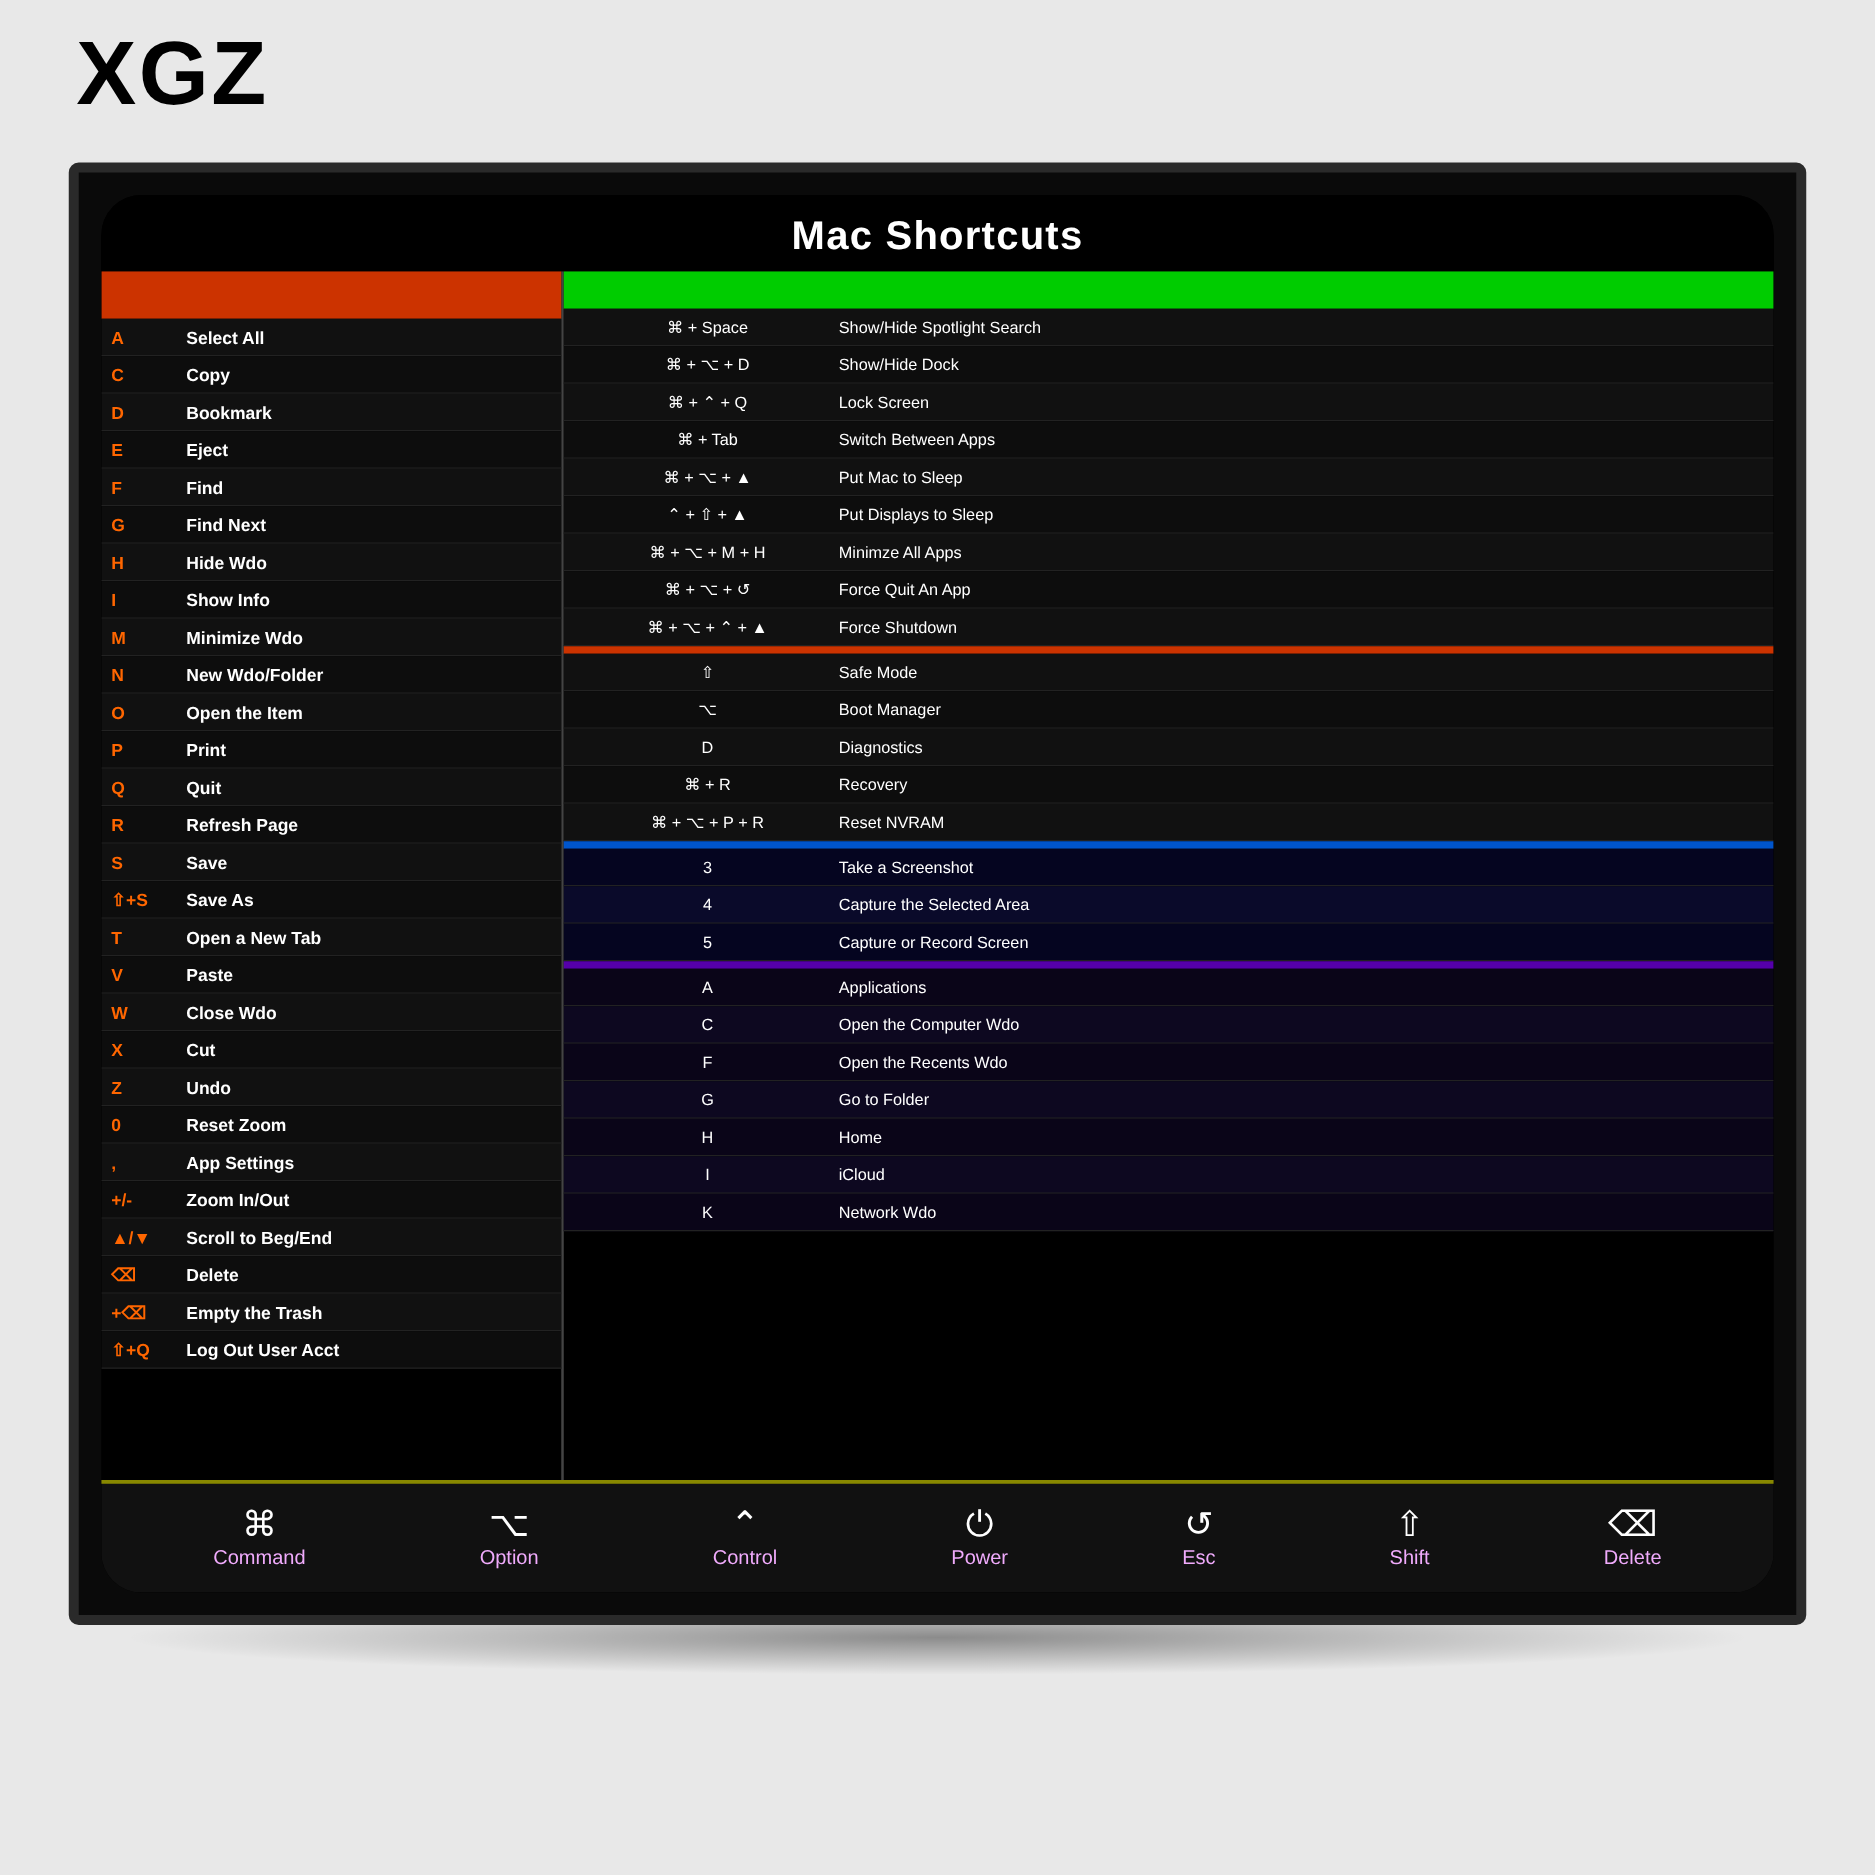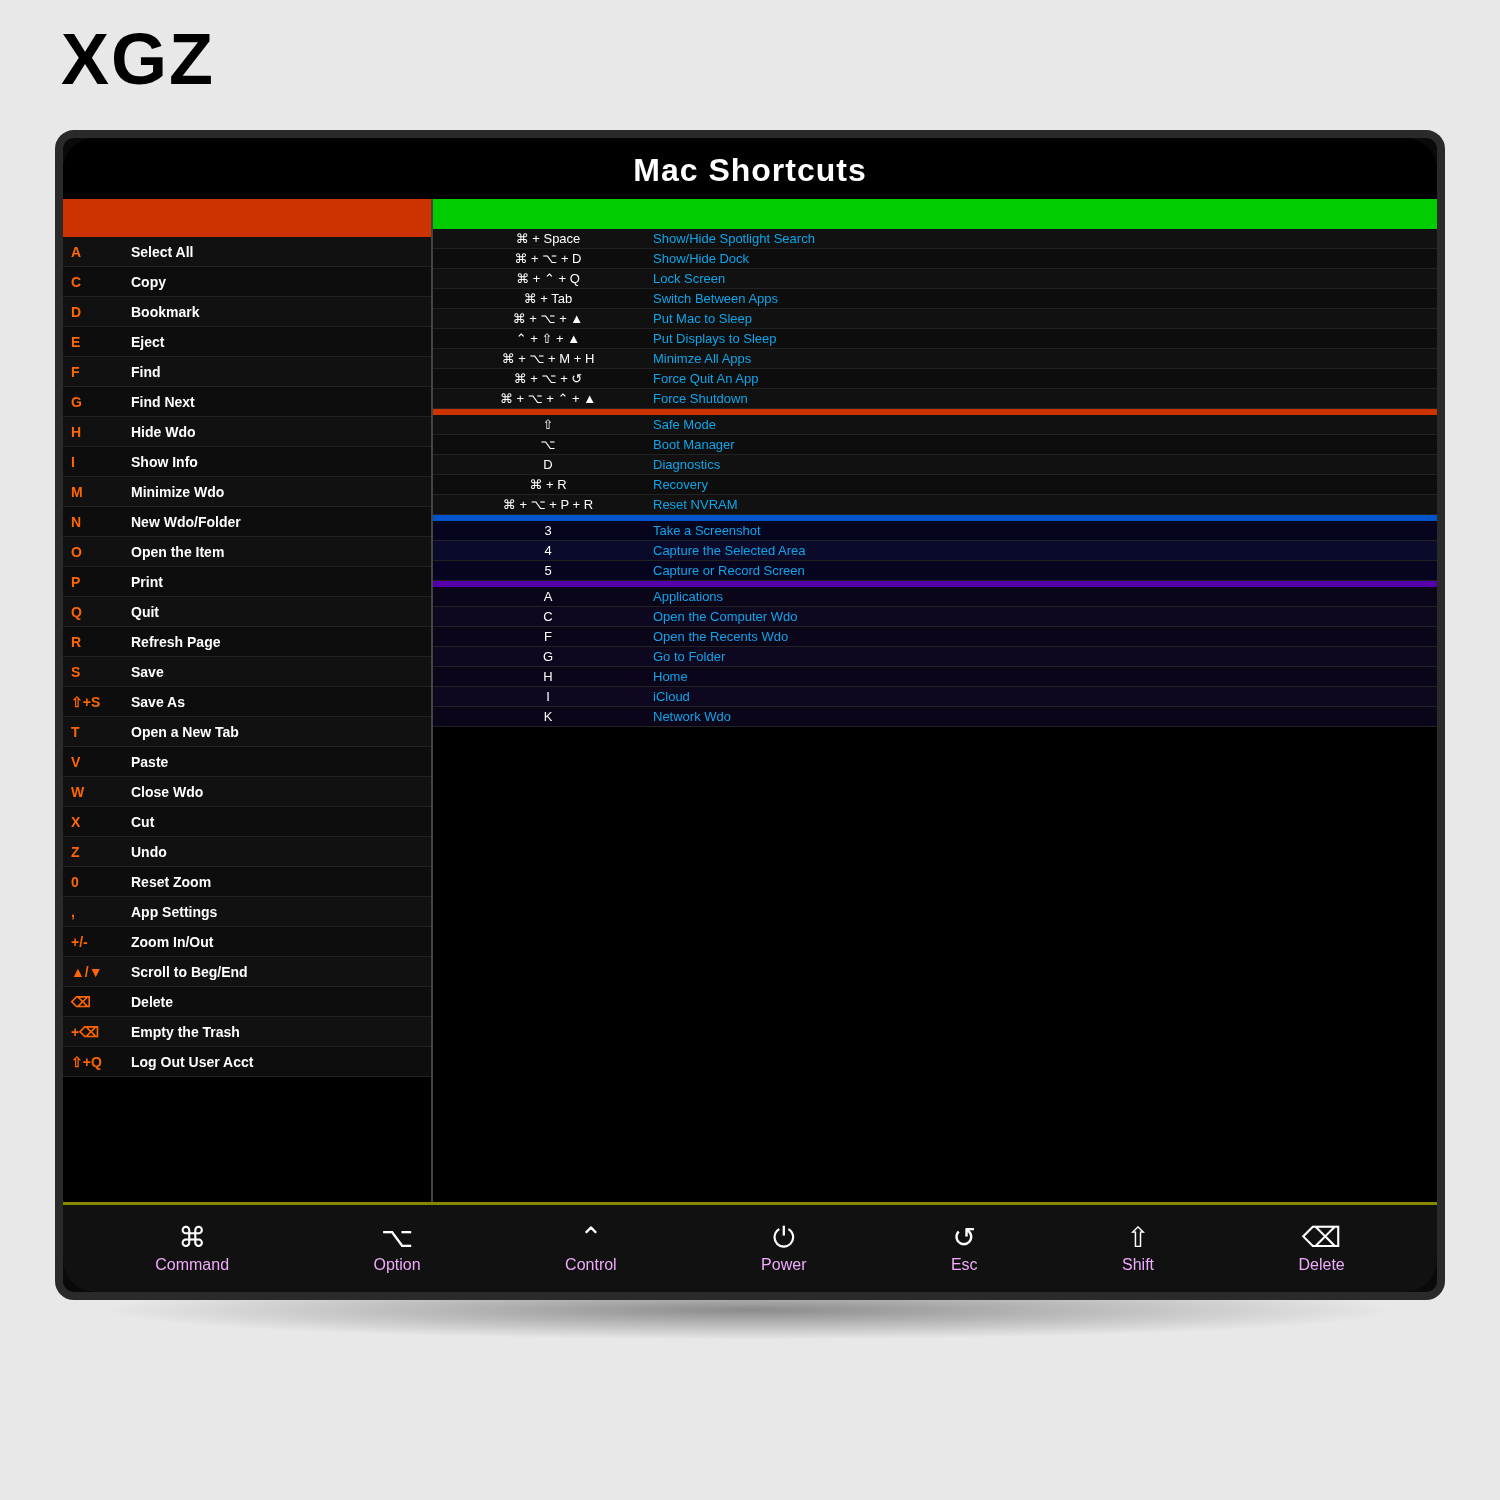--- a/index.html
+++ b/index.html
@@ -35,23 +35,24 @@
       width: 1310px;
       height: 60px;
       background: radial-gradient(ellipse at center, rgba(0,0,0,0.4) 0%, transparent 70%);
       border-radius: 50%;
     }
     .mousepad {
       position: relative;
       width: 100%;
       height: 100%;
       background: #0a0a0a;
-      border-radius: 19px;
+      border-radius: 8px;
       border: 8px solid #2a2a2a;
       overflow: hidden;
+      padding: 18px;
     }
     .mousepad-inner {
       width: 100%;
       height: 100%;
       background: #000;
       border-radius: 32px;
       overflow: hidden;
       display: flex;
       flex-direction: column;
     }
@@ -106,35 +107,35 @@
     }
     
     .right-col {
       flex: 1;
       display: flex;
       flex-direction: column;
     }
     .rrow {
       display: flex;
       align-items: center;
-      height: 20px;
+      height: 30px;
       border-bottom: 1px solid #222;
       padding: 0 10px;
     }
     .rrow:nth-child(even) { background: #0d0d0d; }
     .rrow:nth-child(odd) { background: #111; }
     .rrow-key {
       color: #fff;
       font-size: 13px;
       width: 210px;
       flex-shrink: 0;
       text-align: center;
     }
     .rrow-desc {
-      color: #0ea5e9;
+      color: #ffffff;
       font-size: 13px;
     }
     
     .bottom-legend {
       background: #111;
       border-top: 3px solid #888800;
       display: flex;
       align-items: center;
       justify-content: space-around;
       padding: 10px 20px;

